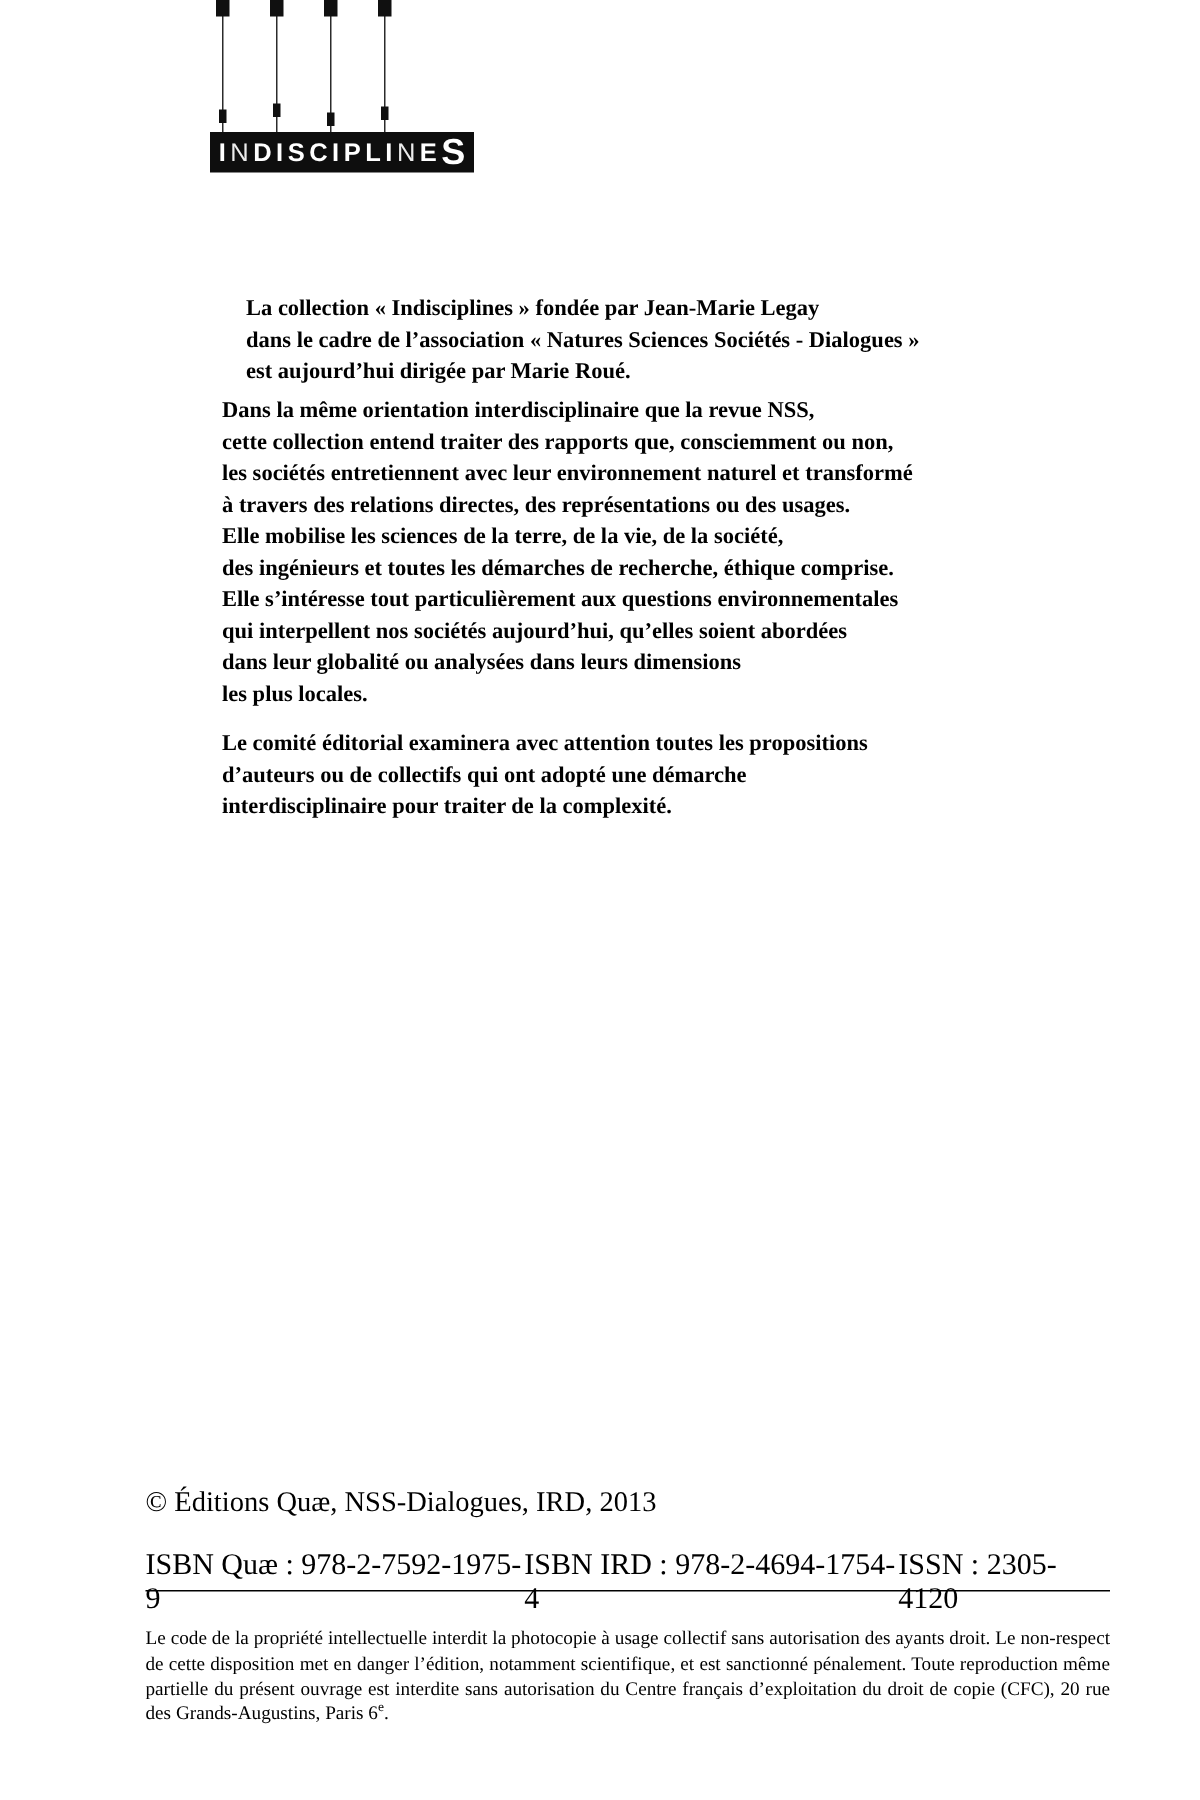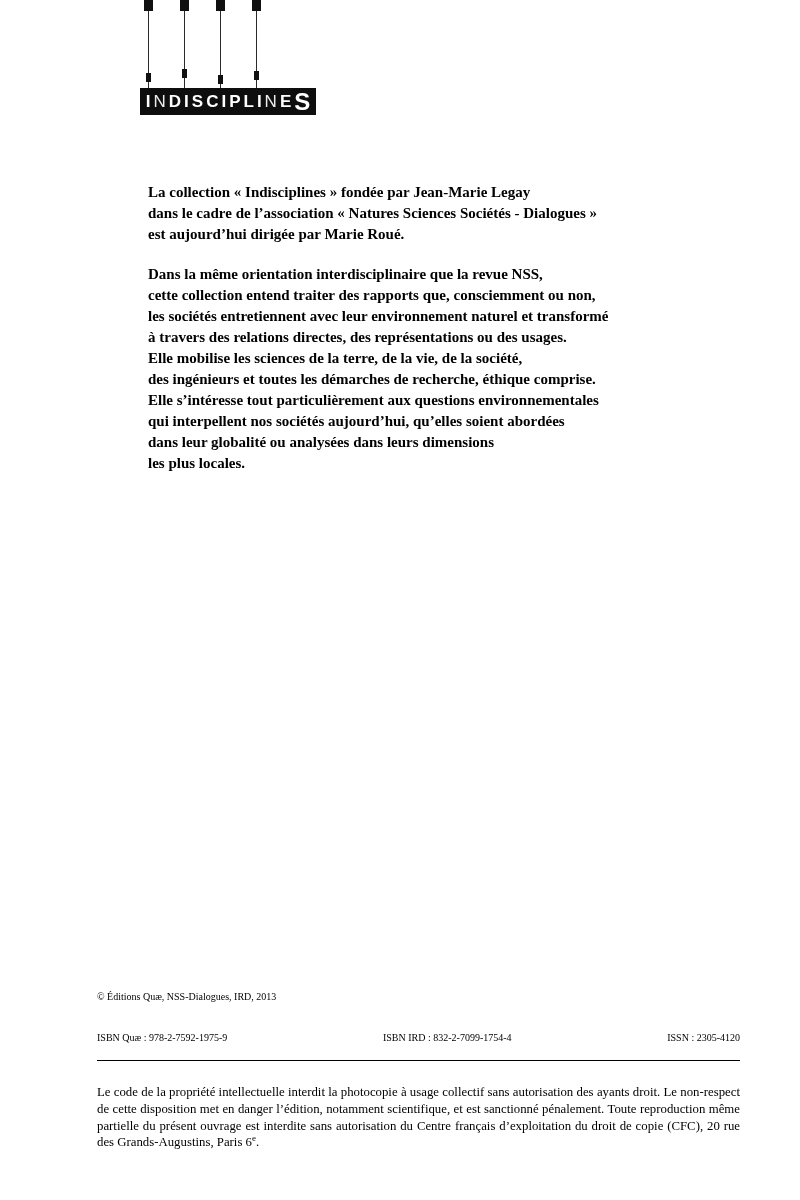--- a/index.html
+++ b/index.html
@@ -51,34 +51,34 @@
 
   
   .intro-par {
     position: absolute; left: 148px;
     width: 540px;
     font-weight: bold;
     font-size: 15px;
     line-height: 21px;
     white-space: pre-line;
   }
-  #p1 { top: 182px; }
+  #p1 { top: 196px; margin-left: 16px; }
   #p2 { top: 264px; font-family: Liberation Serif, serif; }
   #p3 { top: 486px; }
 
   
   .copyright-line {
     position: absolute; left: 97px; top: 991px;
-    font-size: 10px;
+    font-size: 19px;
   }
   .isbn-row {
     position: absolute; left: 97px; top: 1032px;
     width: 643px;
     display: flex; justify-content: space-between;
-    font-size: 10px;
+    font-size: 20px;
   }
   .rule {
     position: absolute; left: 97px; top: 1060px;
     width: 643px; height: 1px;
     background: #000;
   }
   .legal {
     position: absolute; left: 97px; top: 1084px;
     width: 643px;
     font-size: 12.8px;
@@ -135,26 +135,29 @@
 cette collection entend traiter des rapports que, consciemment ou non,
 les sociétés entretiennent avec leur environnement naturel et transformé
 à travers des relations directes, des représentations ou des usages.
 Elle mobilise les sciences de la terre, de la vie, de la société,
 des ingénieurs et toutes les démarches de recherche, éthique comprise.
 Elle s’intéresse tout particulièrement aux questions environnementales
 qui interpellent nos sociétés aujourd’hui, qu’elles soient abordées
 dans leur globalité ou analysées dans leurs dimensions
 les plus locales.</div>
 
+  <div class="intro-par" id="p3">Le comité éditorial examinera avec attention toutes les propositions
+d’auteurs ou de collectifs qui ont adopté une démarche
+interdisciplinaire pour traiter de la complexité.</div>
 
   <div class="copyright-line">© Éditions Quæ, NSS-Dialogues, IRD, 2013</div>
 
   <div class="isbn-row">
     <span>ISBN Quæ : 978-2-7592-1975-9</span>
-    <span>ISBN IRD : 832-2-7099-1754-4</span>
+    <span>ISBN IRD : 978-2-4694-1754-4</span>
     <span>ISSN : 2305-4120</span>
   </div>
 
   <div class="rule"></div>
 
   <div class="legal"><span>Le code de la propriété intellectuelle interdit la photocopie à usage collectif sans autorisation des ayants droit. Le non-respect de cette disposition met en danger l’édition, notamment scientifique, et est sanctionné pénalement. Toute reproduction même partielle du présent ouvrage est interdite sans autorisation du Centre français d’exploitation du droit de copie (CFC), 20 rue des Grands-Augustins, Paris 6</span><sup>e</sup><span>.</span></div>
 
 </div>
 
 </body></html>

